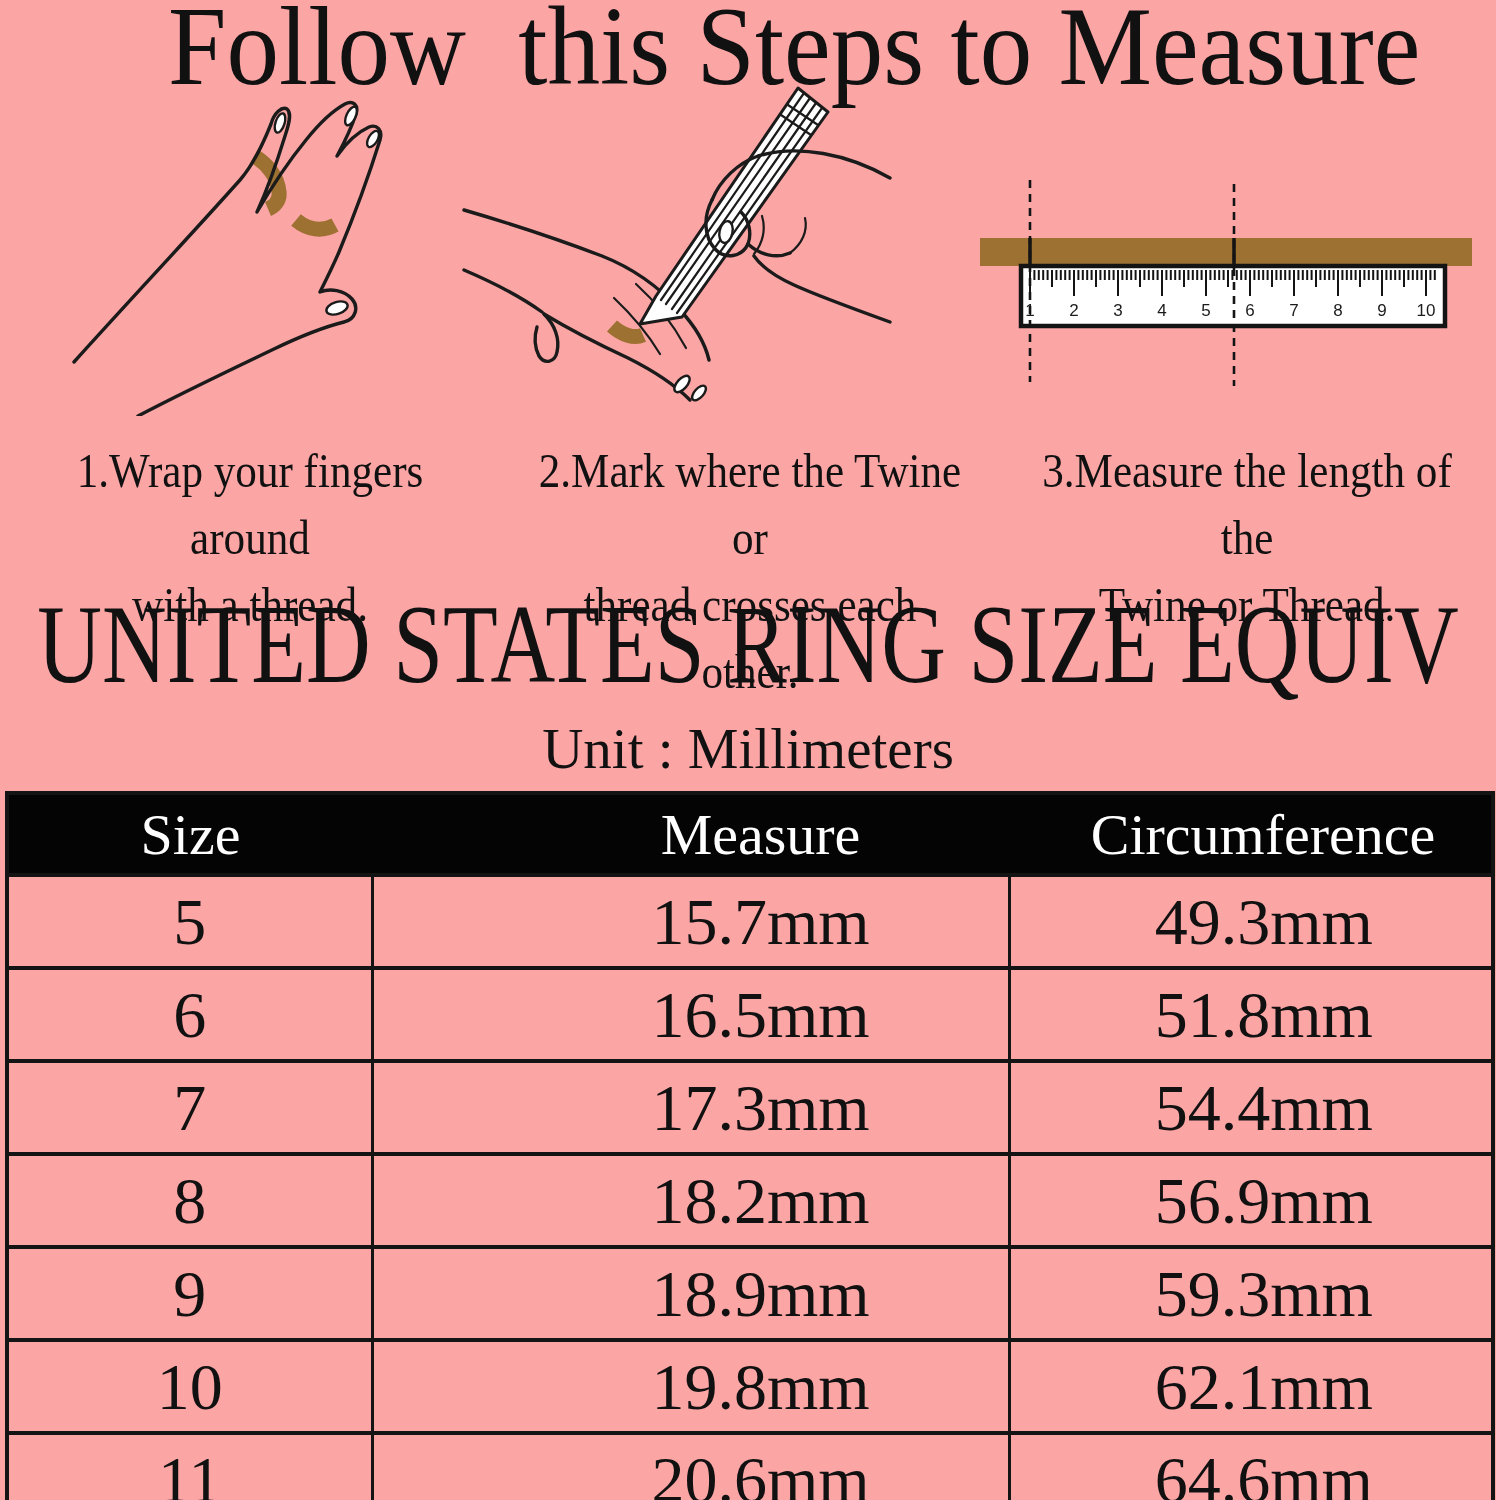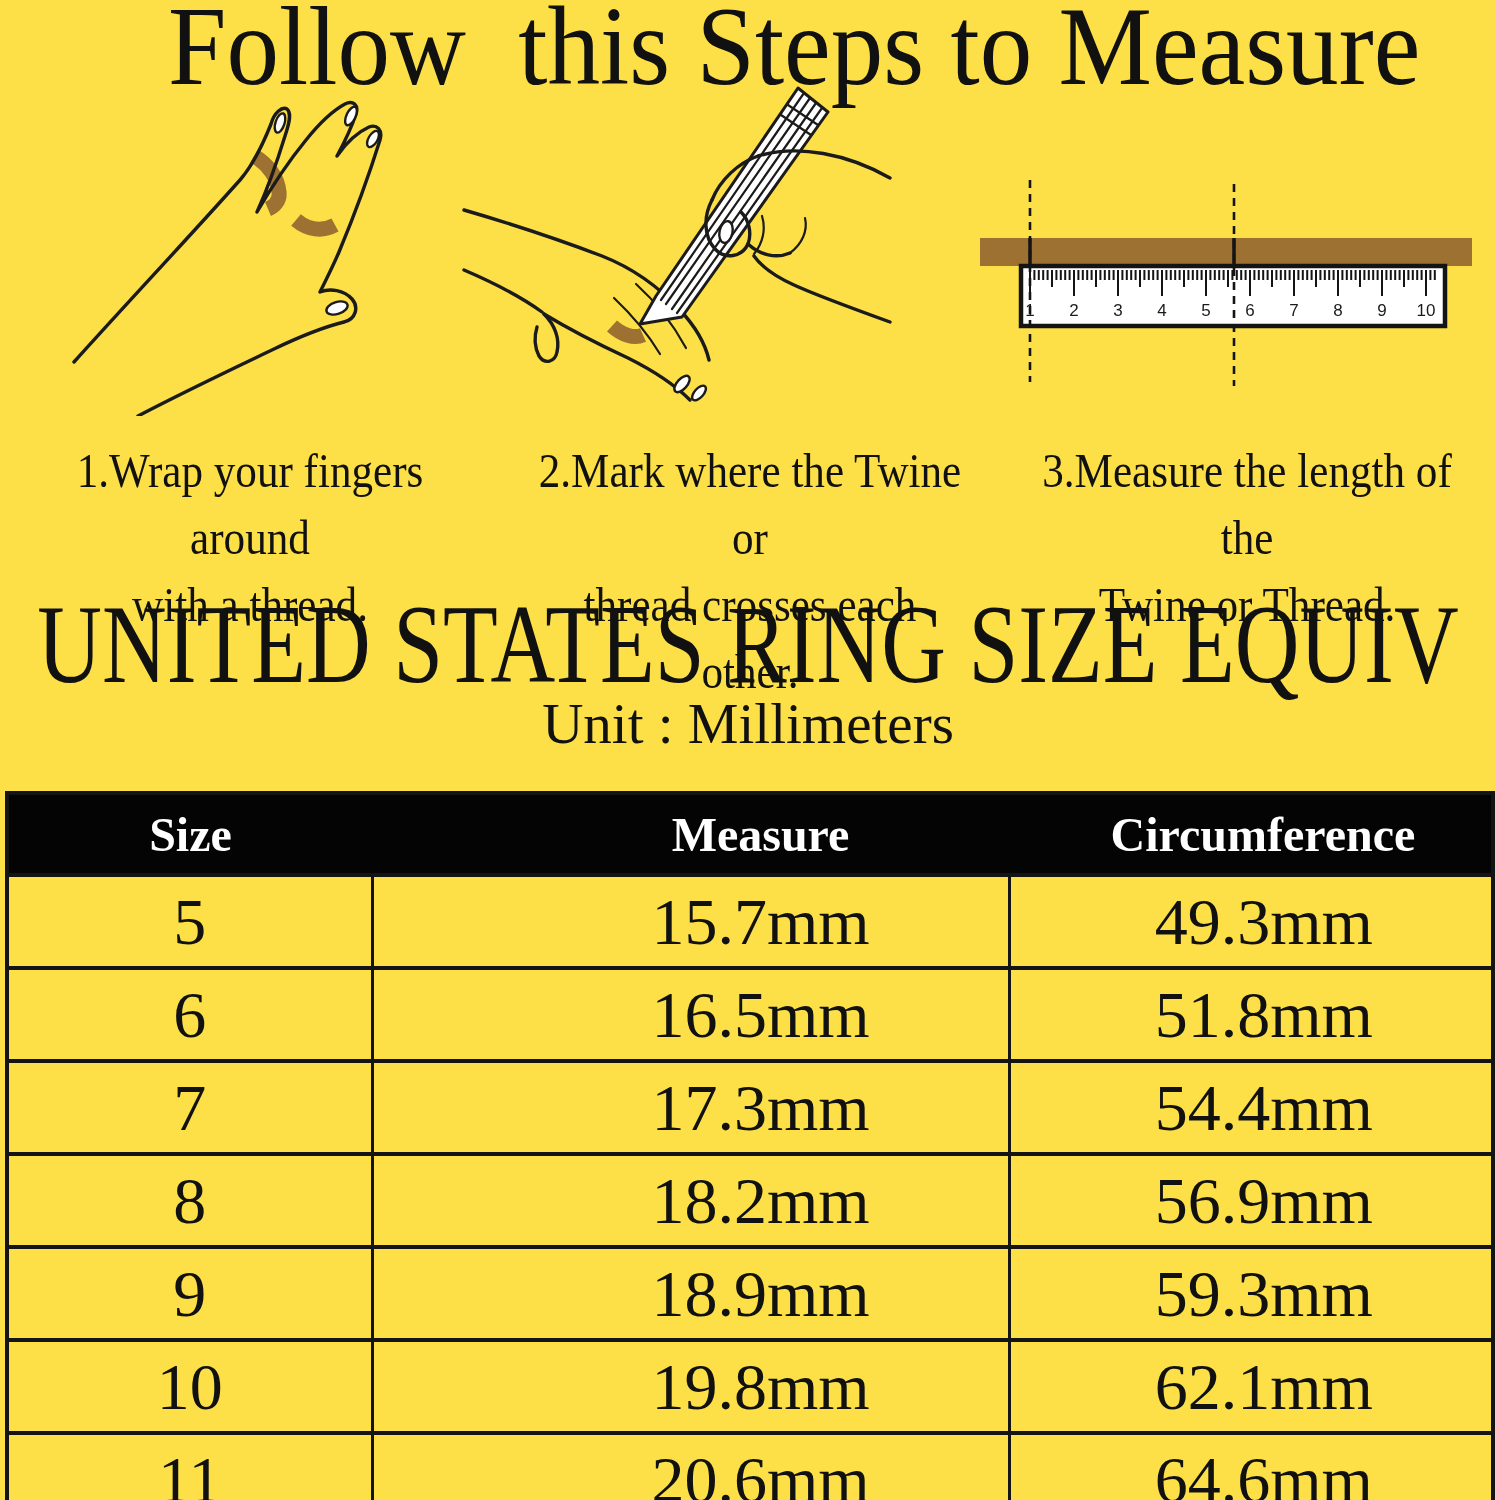--- a/index.html
+++ b/index.html
@@ -1,18 +1,18 @@
 <!DOCTYPE html>
 <html><head>
 <meta charset="utf-8">
 <style>
   html,body{margin:0;padding:0;background:#ffffff;}
   .page{
     position:relative;width:1496px;height:1500px;overflow:hidden;
-    background:#fde047;color:#111;
+    background:#fca5a5;color:#111;
     font-family:"Liberation Serif", serif;
   }
   
   .title{
     position:absolute;top:-14px;left:168px;
     font-size:113px;line-height:1.06;white-space:pre;
     transform:scaleX(0.93);transform-origin:left top;
   }
   
   .illus{position:absolute;}
@@ -36,32 +36,32 @@
   .c1{left:0;width:500px;}
   .c2{left:503px;width:494px;}
   .c3{left:998px;width:498px;}
   
   .heading{
     position:absolute;top:588px;left:50%;white-space:nowrap;
     font-size:112px;line-height:1;
     transform:translateX(-50%) scaleX(0.80);
   }
   .subheading{
-    position:absolute;top:691px;left:0;width:100%;
+    position:absolute;top:716px;left:0;width:100%;
     text-align:center;font-size:57px;line-height:1.15;
   }
   
   .size-table{
     position:absolute;top:791px;left:5px;width:1486px;
     border-collapse:collapse;table-layout:fixed;text-align:center;
     border:4px solid #141414;
   }
   .size-table th{
     background:#040404;color:#ffffff;height:78px;
-    font-size:48px;font-weight:bold;padding:0;border:0;
+    font-size:58px;font-weight:normal;padding:0;border:0;
   }
   .size-table td{
     height:89px;font-size:66px;padding:0;
     border:3px solid #141414;border-top-width:4px;border-bottom-width:4px;
   }
   .size-table td:nth-child(2),.size-table th:nth-child(2){padding-left:140px;}
   .size-table td:nth-child(3),.size-table th:nth-child(3){padding-left:26px;}
 </style>
 </head>
 <body>

